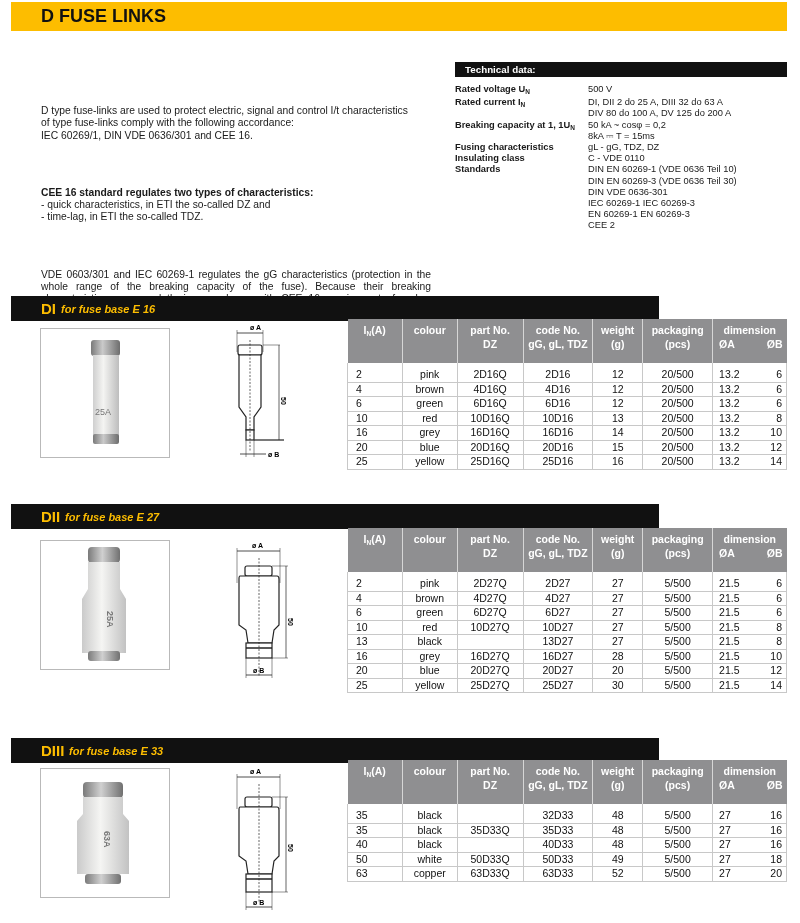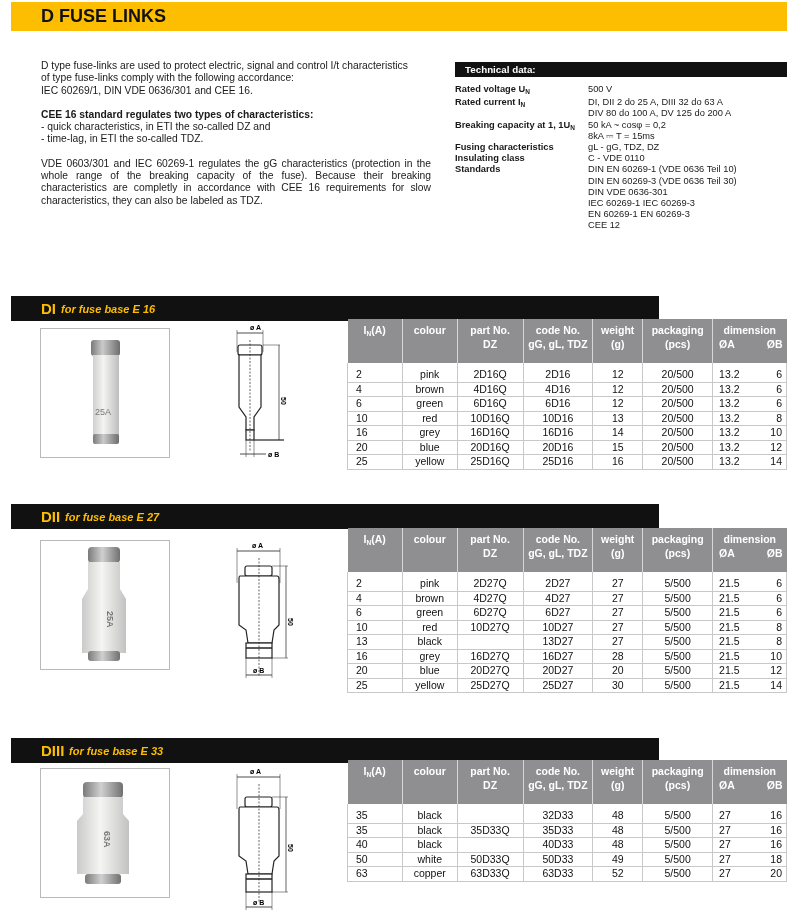--- a/index.html
+++ b/index.html
@@ -3,21 +3,21 @@
 <meta charset="utf-8">
 <style>
   * { box-sizing: border-box; margin: 0; padding: 0; }
   html, body { width: 800px; height: 923px; background: #ffffff; overflow: hidden; }
   body { font-family: "Liberation Sans", sans-serif; color: #1a1a1a; position: relative; }
 
   .title-bar { position: absolute; left: 11px; top: 2px; width: 776px; height: 29px; background: #fdbd00; }
   .title-bar h1 { position: absolute; left: 30px; top: 4px; font-size: 18px; font-weight: bold; color: #111; letter-spacing: 0px; }
 
   .intro { position: absolute; left: 41px; top: 60px; width: 390px; font-size: 10.3px; line-height: 12.3px; color: #1a1a1a; }
-  .intro p { margin-bottom: 12px; }
+  .intro p { margin-bottom: 12px; margin-top: 45px; }
   .intro .bold { font-weight: bold; }
   .intro .justify { text-align: justify; }
 
   .tech { position: absolute; left: 455px; top: 62px; width: 332px; }
   .tech-header { height: 15px; background: #111; color: #fff; font-size: 9.8px; font-weight: bold; padding: 2px 0 0 10px; }
   .tech-rows { margin-top: 7px; font-size: 9.3px; line-height: 11.2px; }
   .tech-row { display: flex; }
   .tech-label { width: 133px; font-weight: bold; color: #1a1a1a; white-space: nowrap; }
   .tech-values { flex: 1; }
   .tech-values div { white-space: nowrap; }
@@ -102,21 +102,21 @@
         </div>
       </div>
       <div class="tech-row">
         <div class="tech-label"><span>Standards</span></div>
         <div class="tech-values">
           <div>DIN EN 60269-1 (VDE 0636 Teil 10)</div>
           <div>DIN EN 60269-3 (VDE 0636 Teil 30)</div>
           <div>DIN VDE 0636-301</div>
           <div>IEC 60269-1 IEC 60269-3</div>
           <div>EN 60269-1 EN 60269-3</div>
-          <div>CEE 12</div>
+          <div>CEE 2</div>
         </div>
       </div>
     </div>
 </div>
 
 <div id="sections">
     <div class="section" style="top: 296px;">
       <div class="sec-bar">
         <span class="big">DI</span>
         <span style="position: absolute; top: 7px; left: 47px;" class="small" id="sub-0">for fuse base E 16</span>

